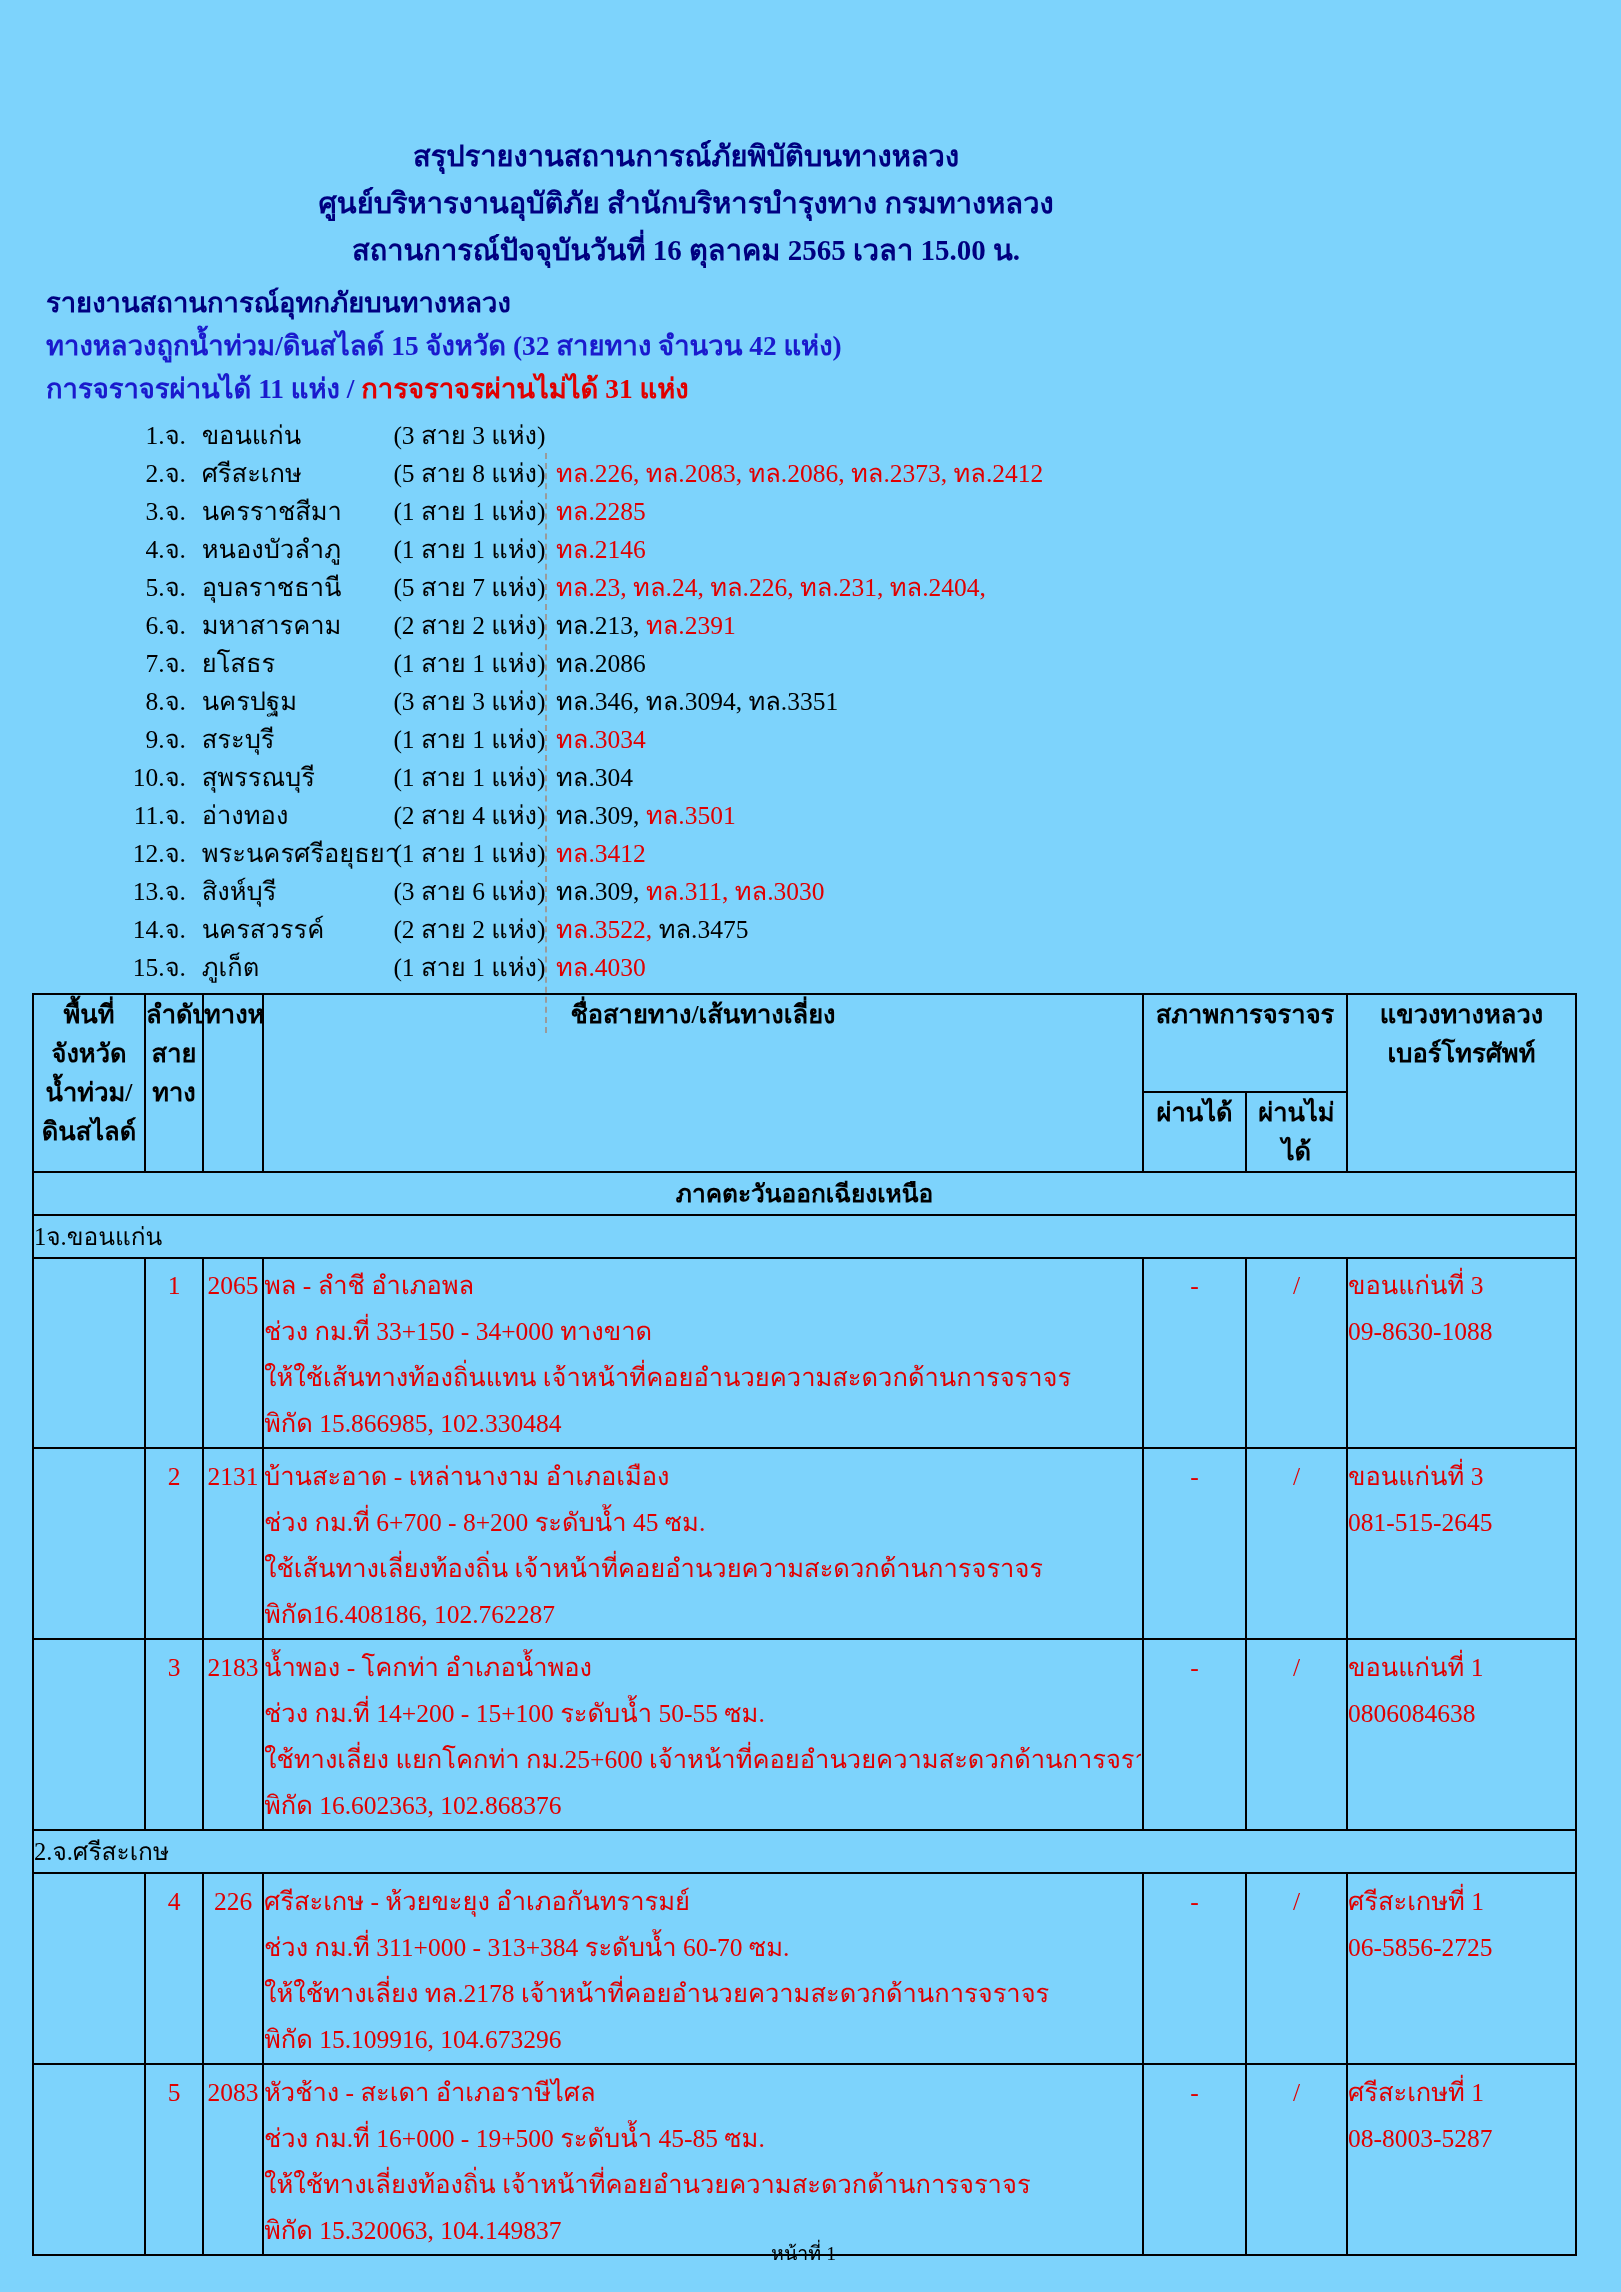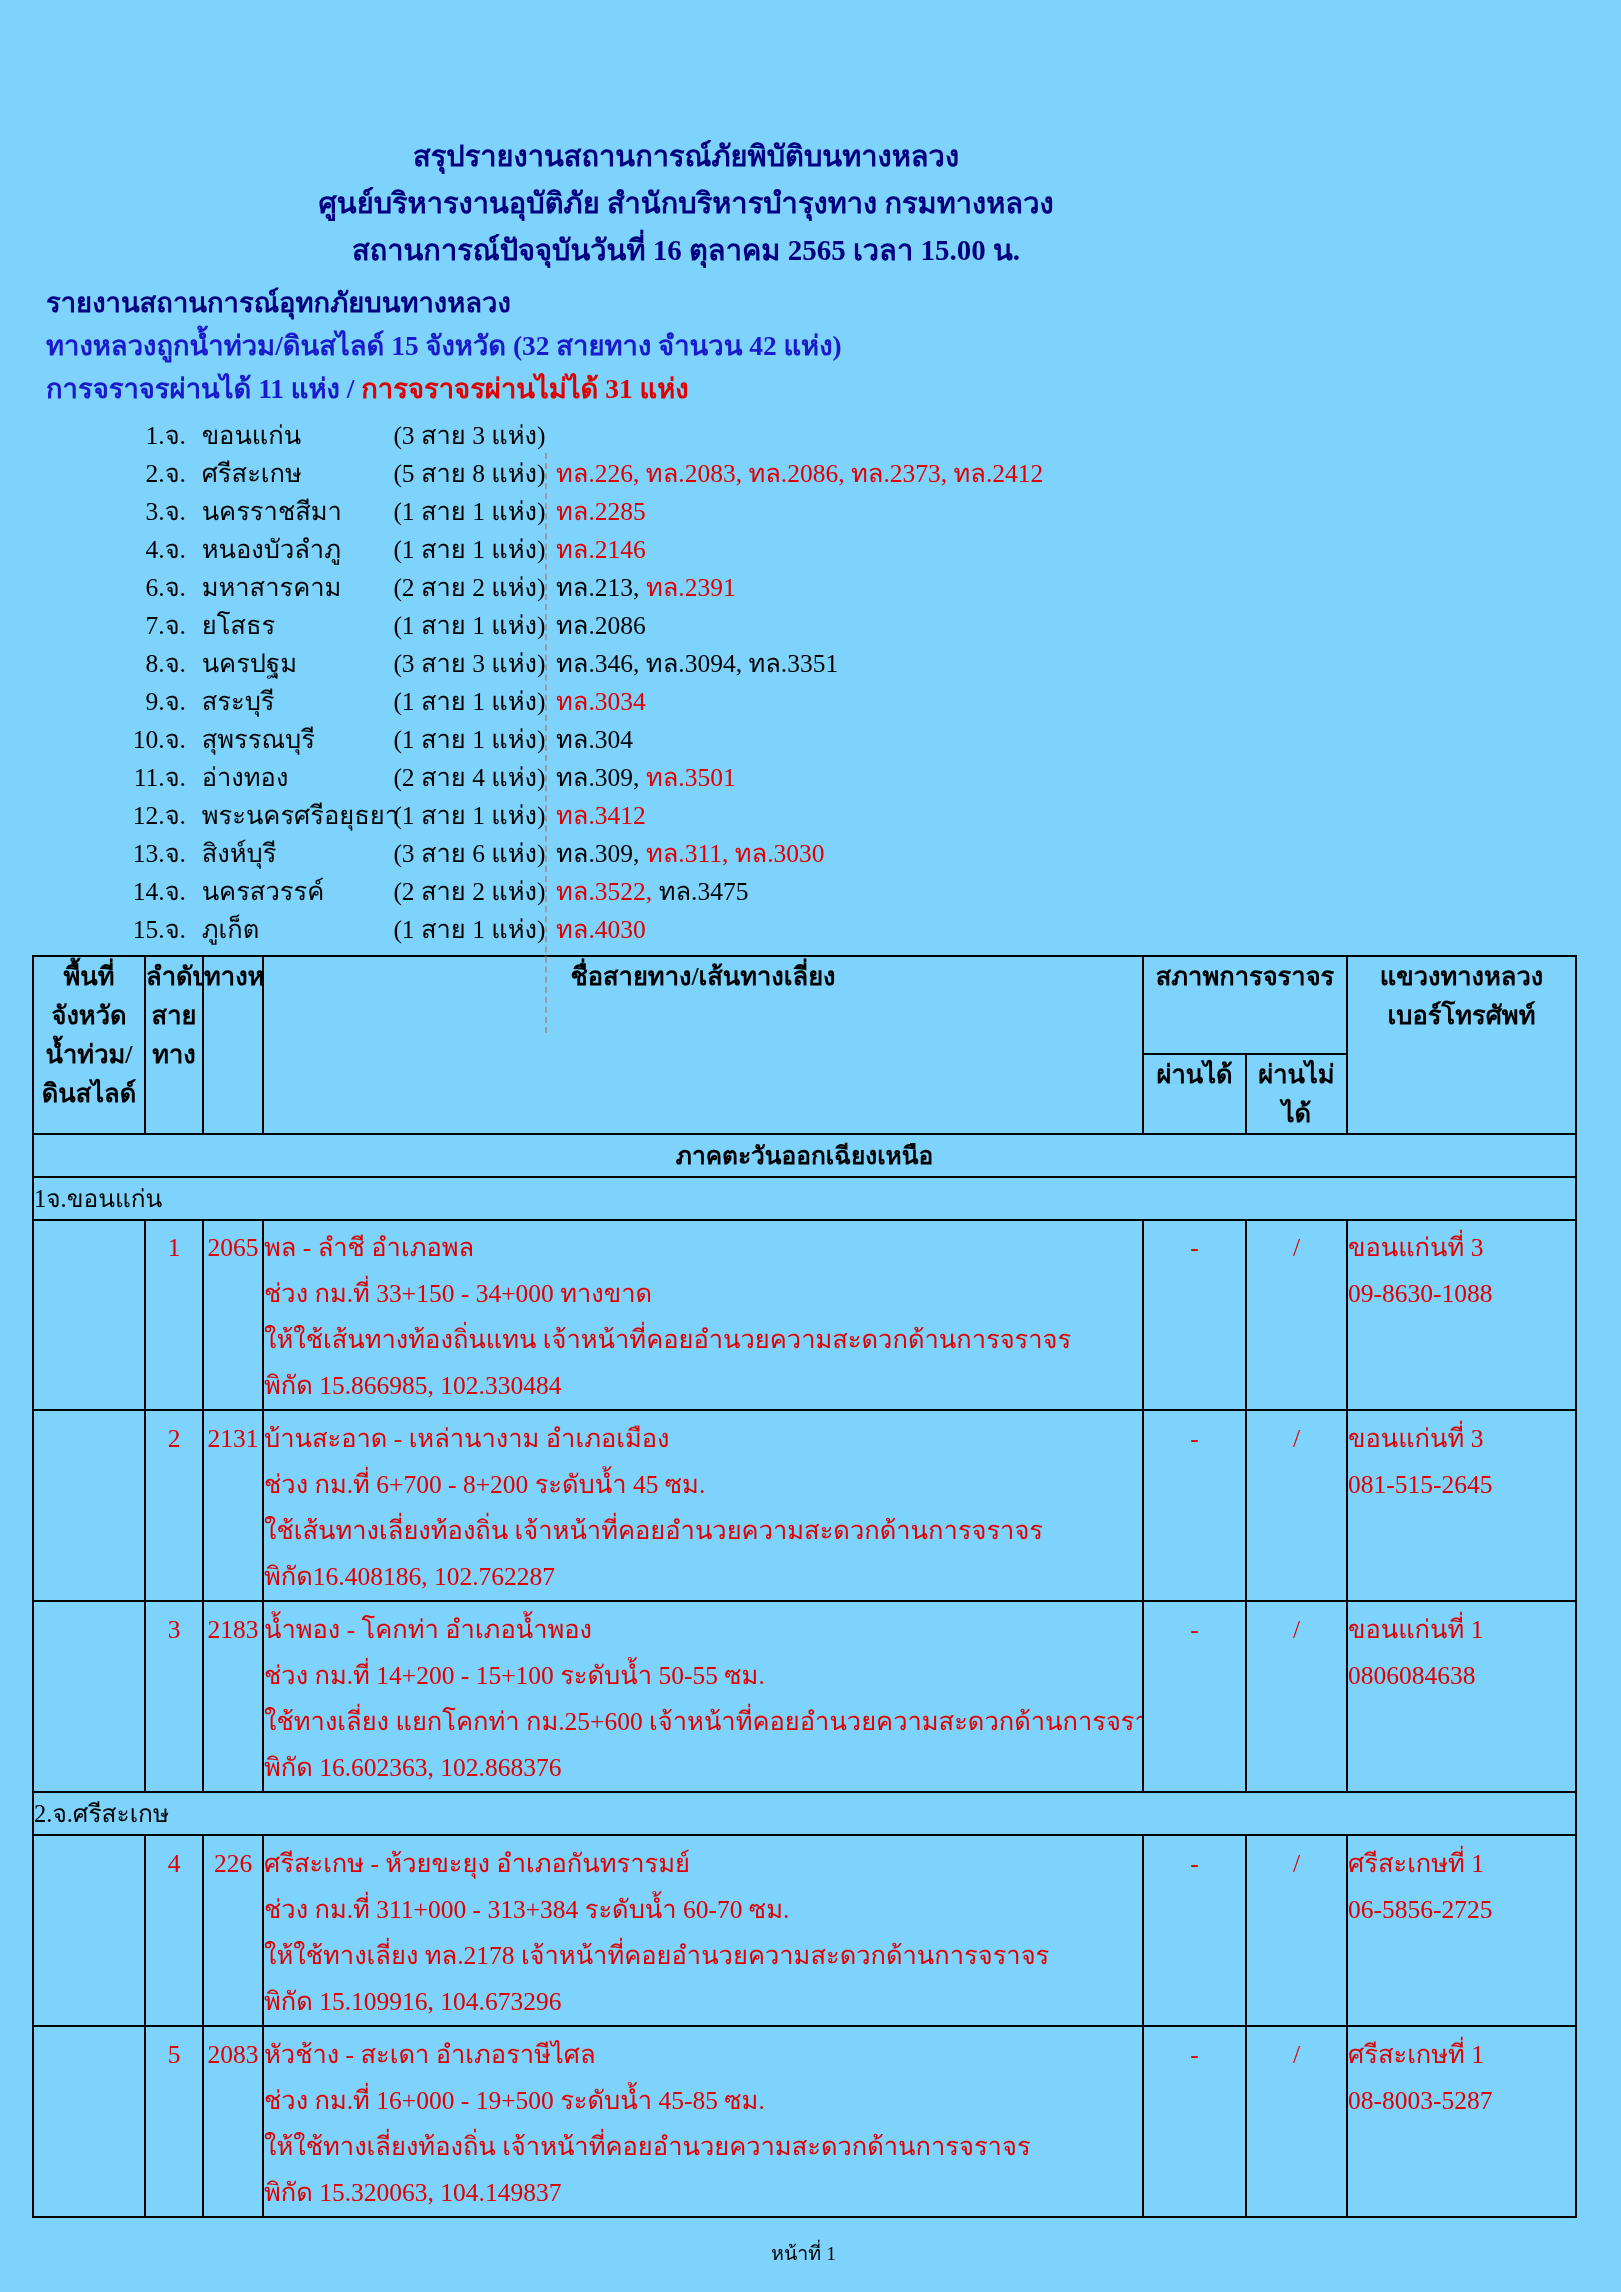--- a/index.html
+++ b/index.html
@@ -71,21 +71,21 @@
     height:41px;text-align:center;font-weight:bold;
     line-height:41px;font-size:24.5px;vertical-align:middle;
   }
   td.section-cell{
     height:41px;text-align:left;line-height:41px;font-size:24.5px;
     padding-left:5.9px;vertical-align:middle;margin-left:16px;
   }
   tr.data-row{height:186px;}
   tr.data-row td{color:var(--red);line-height:46px;padding-top:4.9px;}
   td.c-seq,td.c-hwy,td.c-pass,td.c-nopass{text-align:center;}
-  td.c-name{padding-left:7.8px;}
+  td.c-name{padding-left:7.8px;border-radius:18px;}
   td.c-name div{white-space:nowrap;overflow:hidden;}
   td.c-district{padding-left:7.8px;}
   td.c-district div{white-space:nowrap;overflow:hidden;}
   
   .page-footer{
     position:absolute;left:32px;width:1543px;top:2237px;
     text-align:center;font-size:19.6px;color:#000;
   }
 </style>
 </head>
@@ -121,20 +121,26 @@
         <span class="p-no">3.จ.</span>
         <span class="p-name">นครราชสีมา</span>
         <span class="p-count">(1 สาย 1 แห่ง)</span>
         <span class="p-routes"><span class="seg-red">ทล.2285</span></span>
       </div>
       <div class="plist-row">
         <span class="p-no">4.จ.</span>
         <span class="p-name">หนองบัวลำภู</span>
         <span class="p-count">(1 สาย 1 แห่ง)</span>
         <span class="p-routes"><span class="seg-red">ทล.2146</span></span>
+      </div>
+      <div class="plist-row">
+        <span class="p-no">5.จ.</span>
+        <span class="p-name">อุบลราชธานี</span>
+        <span class="p-count">(5 สาย 7 แห่ง)</span>
+        <span class="p-routes"><span class="seg-red">ทล.23, ทล.24, ทล.226, ทล.231, ทล.2404,</span></span>
       </div>
       <div class="plist-row">
         <span class="p-no">6.จ.</span>
         <span class="p-name">มหาสารคาม</span>
         <span class="p-count">(2 สาย 2 แห่ง)</span>
         <span class="p-routes"><span class="seg-black">ทล.213, </span><span class="seg-red">ทล.2391</span></span>
       </div>
       <div class="plist-row">
         <span class="p-no">7.จ.</span>
         <span class="p-name">ยโสธร</span>

